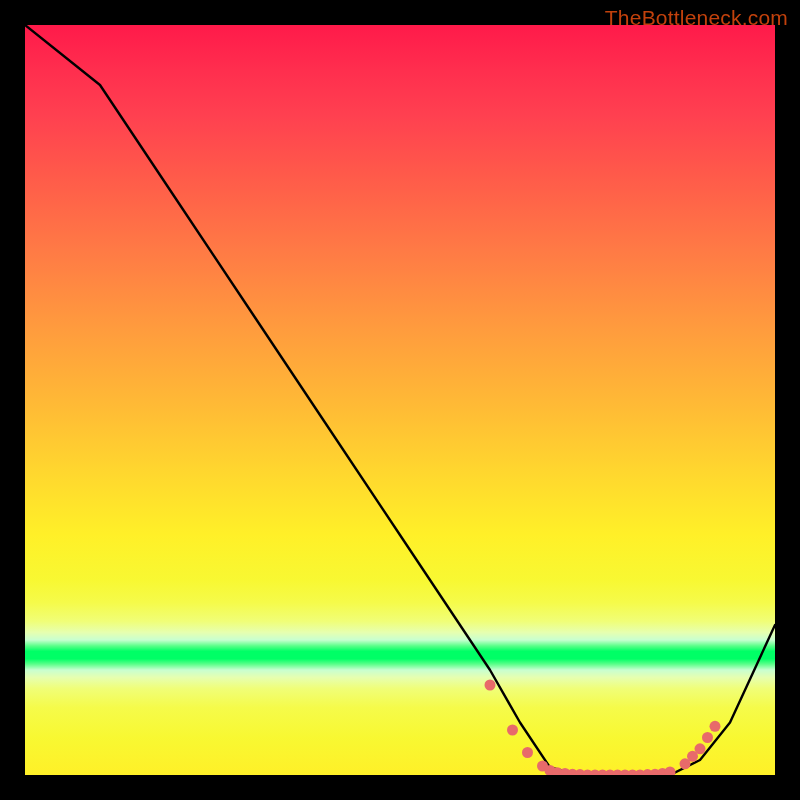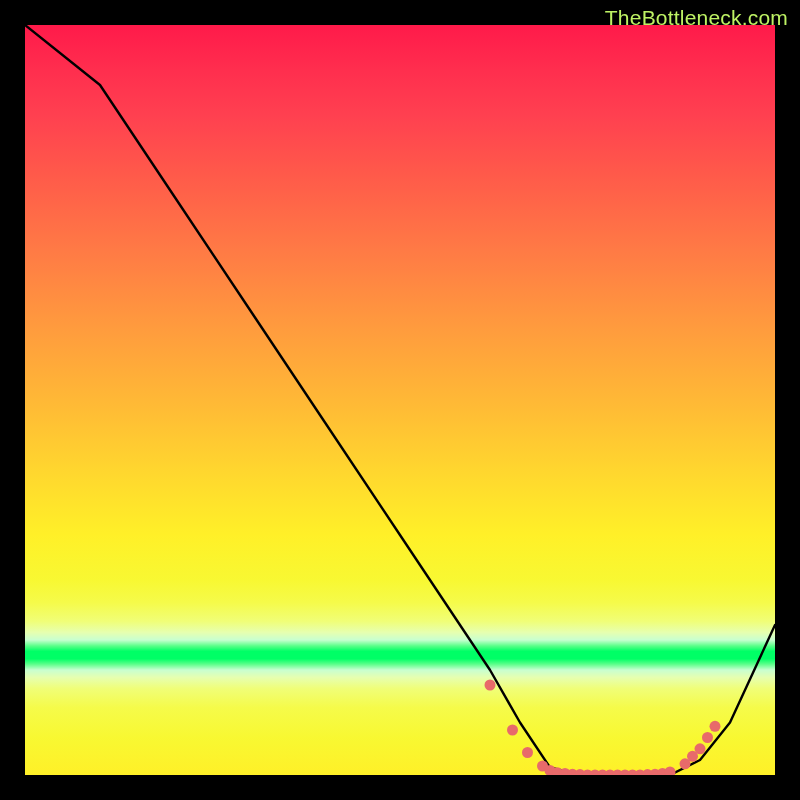--- a/index.html
+++ b/index.html
@@ -8,21 +8,21 @@
     height: 800px;
     background: #000;
     position: relative;
     font-family: Arial, sans-serif;
     overflow: hidden;
   }
   .watermark {
     position: absolute;
     top: 6px;
     right: 12px;
-    color: #bef264;
+    color: #c2410c;
     font-size: 21px;
     font-weight: 500;
     z-index: 10;
     letter-spacing: 0.2px;
   }
   .plot-area {
     position: absolute;
     left: 25px;
     top: 25px;
     width: 750px;

